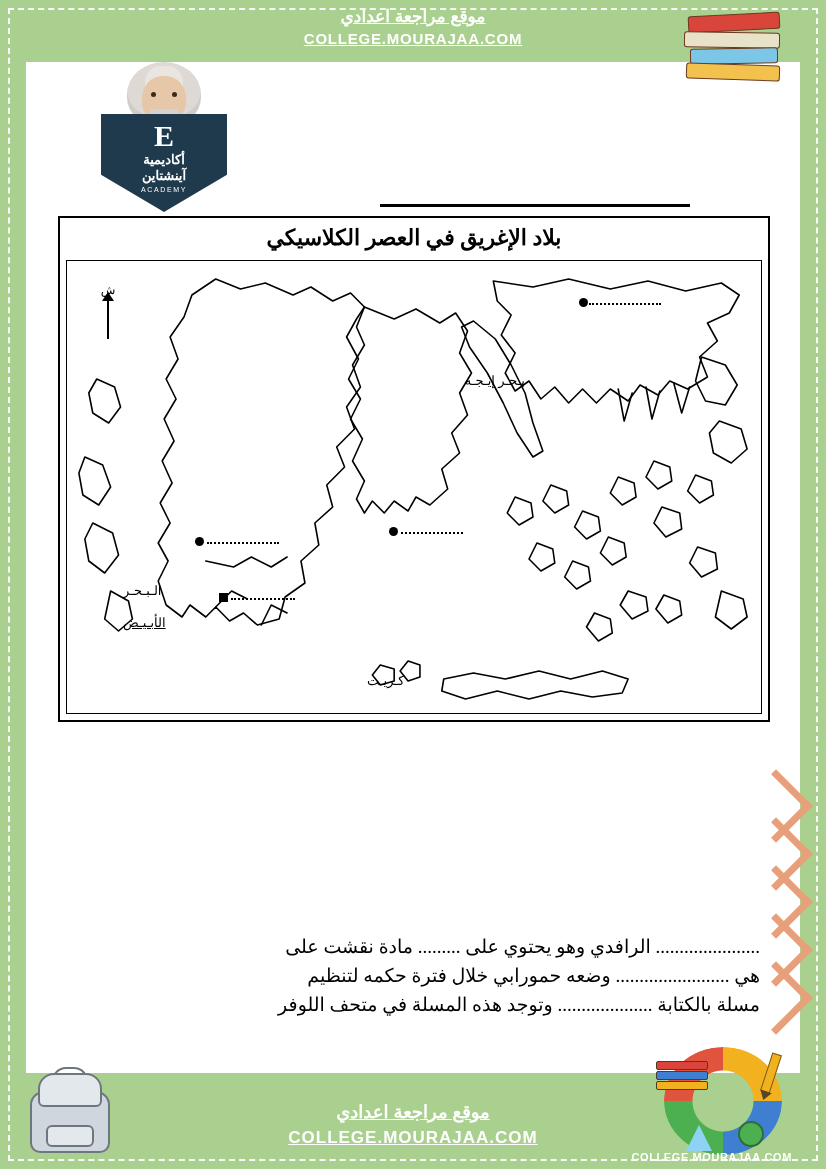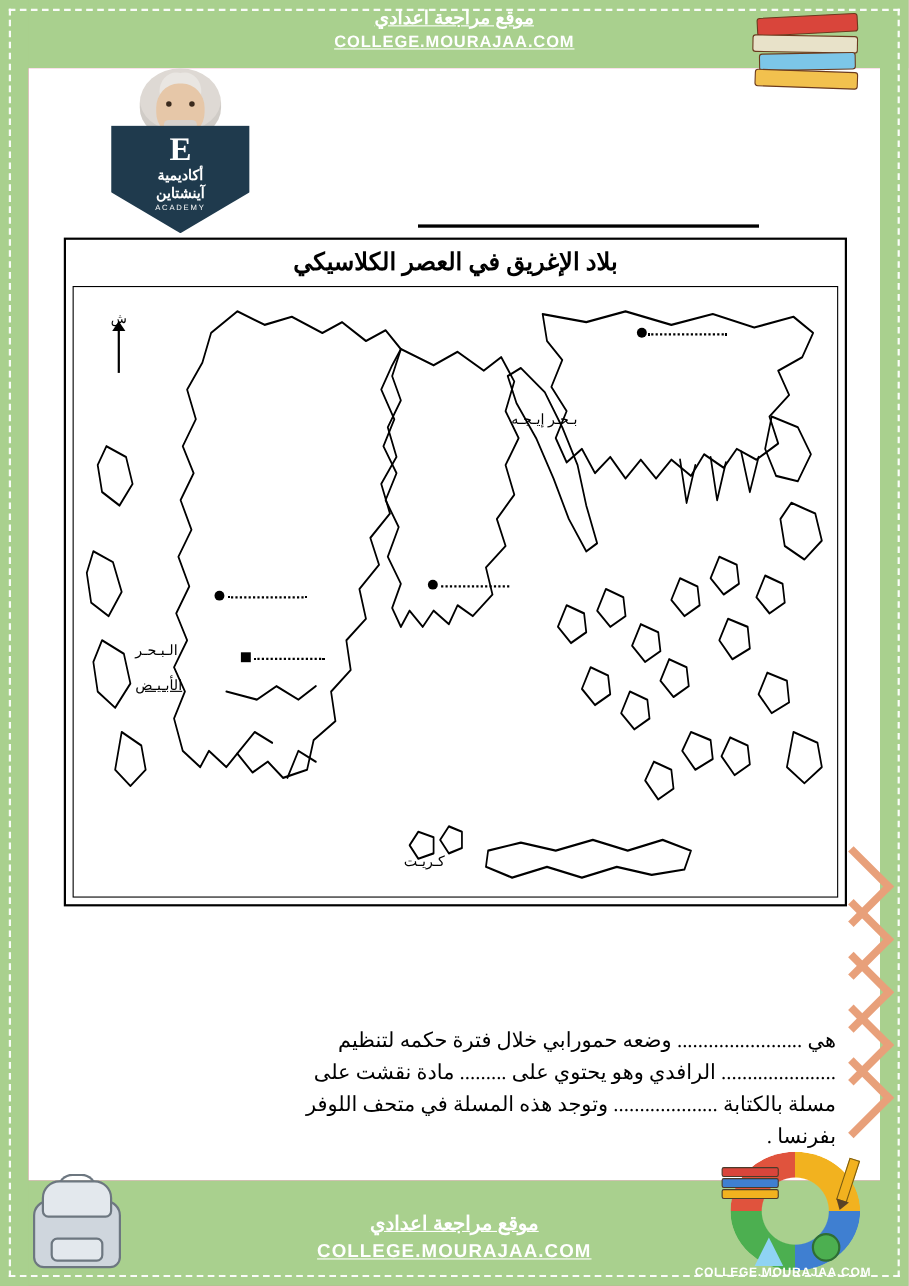--- a/index.html
+++ b/index.html
@@ -261,21 +261,21 @@
     height: 3px;
     background: #000000;
   }
 
   
   .mapbox {
     position: absolute;
     top: 216px;
     left: 58px;
     width: 712px;
-    height: 608px;
+    height: 506px;
     border: 2px solid #000000;
     background: #ffffff;
   }
   .map-caption {
     position: absolute;
     top: 4px; left: 0; right: 0;
     text-align: center;
     direction: rtl;
     font-family: "Liberation Serif", serif;
     font-size: 22px;
@@ -651,24 +651,23 @@
       <div class="citydot" style="top:266px; left:322px;"></div>
       <div class="dotline" style="top:271px; left:334px; width:62px;"></div>
 
       <div class="dotline" style="top:42px; left:522px; width:72px;"></div>
       <div class="citydot" style="top:37px; left:512px;"></div>
     </div>
   </div>
 
 
   <div class="q2-lines">
+    <span class="ln">...................... الرافدي وهو يحتوي على ......... مادة نقشت على</span>
     <span class="ln">هي ........................ وضعه حمورابي خلال فترة حكمه لتنظيم</span>
-    <span class="ln">...................... الرافدي وهو يحتوي على ......... مادة نقشت على</span>
     <span class="ln">مسلة بالكتابة .................... وتوجد هذه المسلة في متحف اللوفر</span>
-    <span class="ln">بفرنسا .</span>
   </div>
 
   <div class="chevrons">
     <div class="chev c1"></div>
     <div class="chev c2"></div>
     <div class="chev c3"></div>
     <div class="chev c4"></div>
     <div class="chev c5"></div>
   </div>
 

